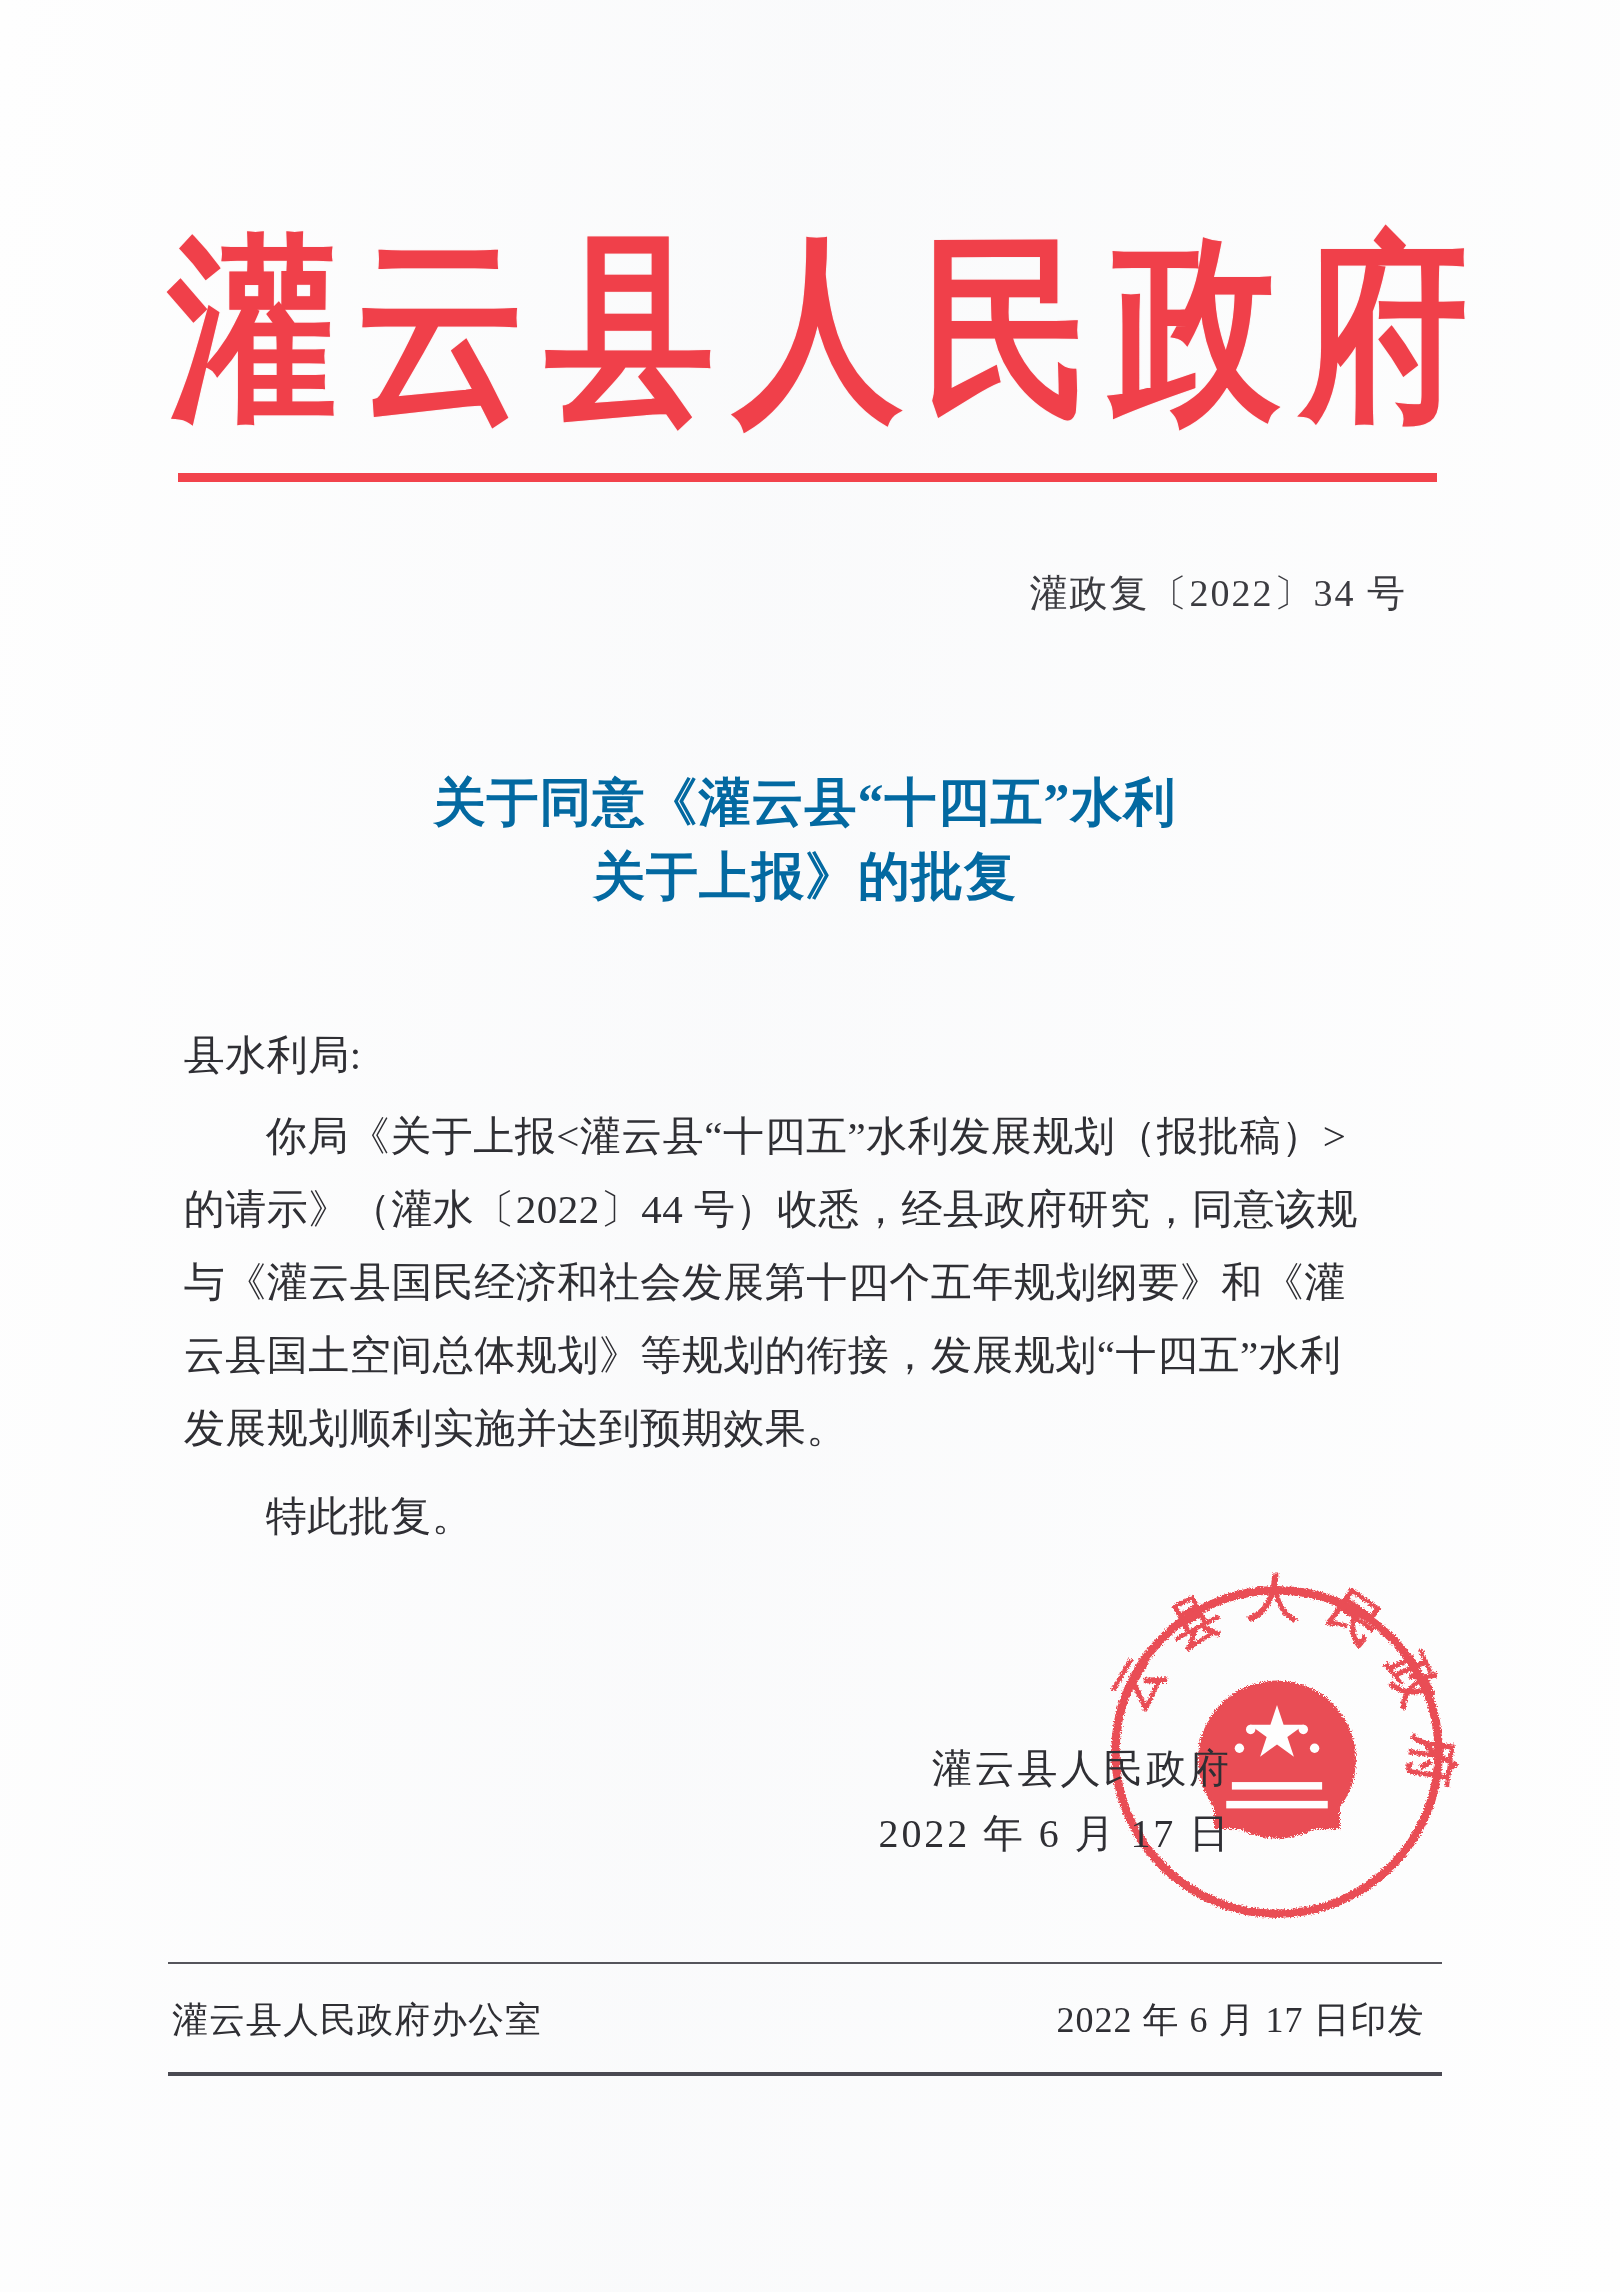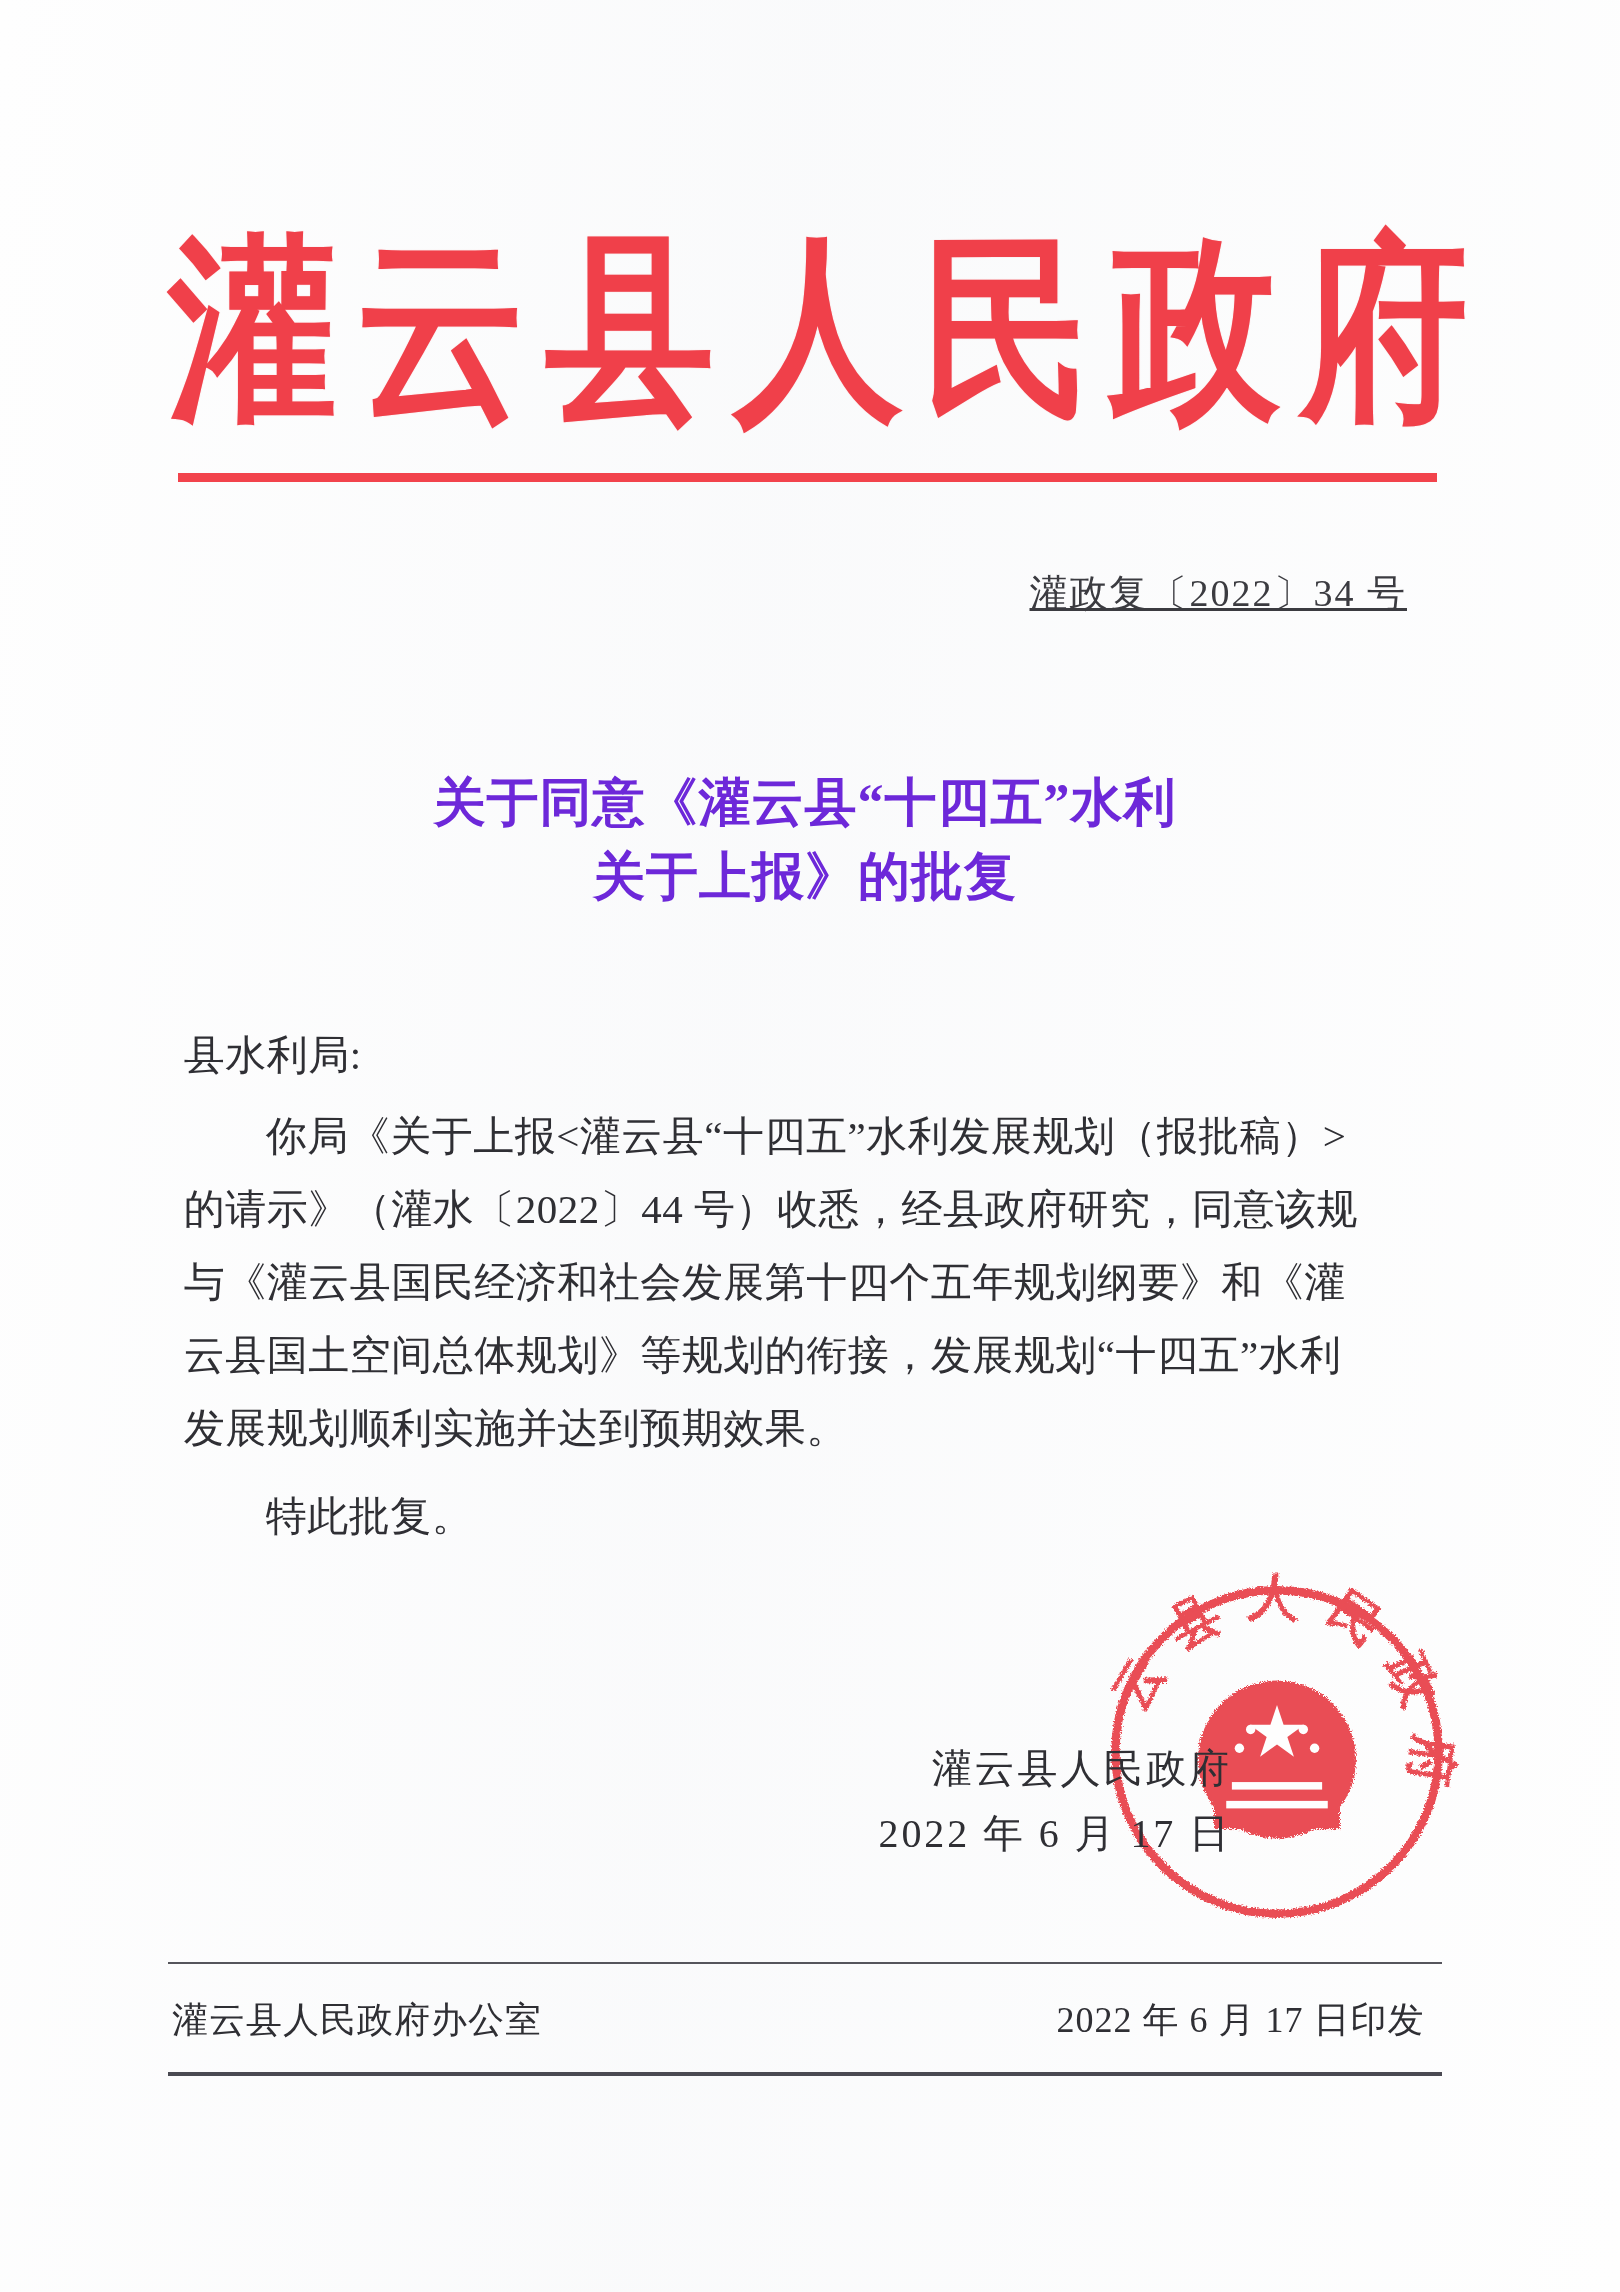--- a/index.html
+++ b/index.html
@@ -71,33 +71,32 @@
     position: absolute;
     top: 568px;
     left: 0;
     width: 1274px;
     text-align: right;
     padding-right: 35px;
     box-sizing: border-box;
     font-size: 38px;
     color: #3b3b40;
     letter-spacing: 2px;
-    text-decoration: underline;
   }
 
   
   .doctitle {
     position: absolute;
     top: 766px;
     left: 0;
     width: 1274px;
     text-align: center;
     font-size: 52px;
     font-weight: 700;
-    color: #6d28d9;
+    color: #0369a1;
     line-height: 1.42;
     letter-spacing: 1px;
   }
   .doctitle .tline { display: block; white-space: nowrap; }
 
   
   .body {
     position: absolute;
     top: 1019px;
     left: 15.7px;

